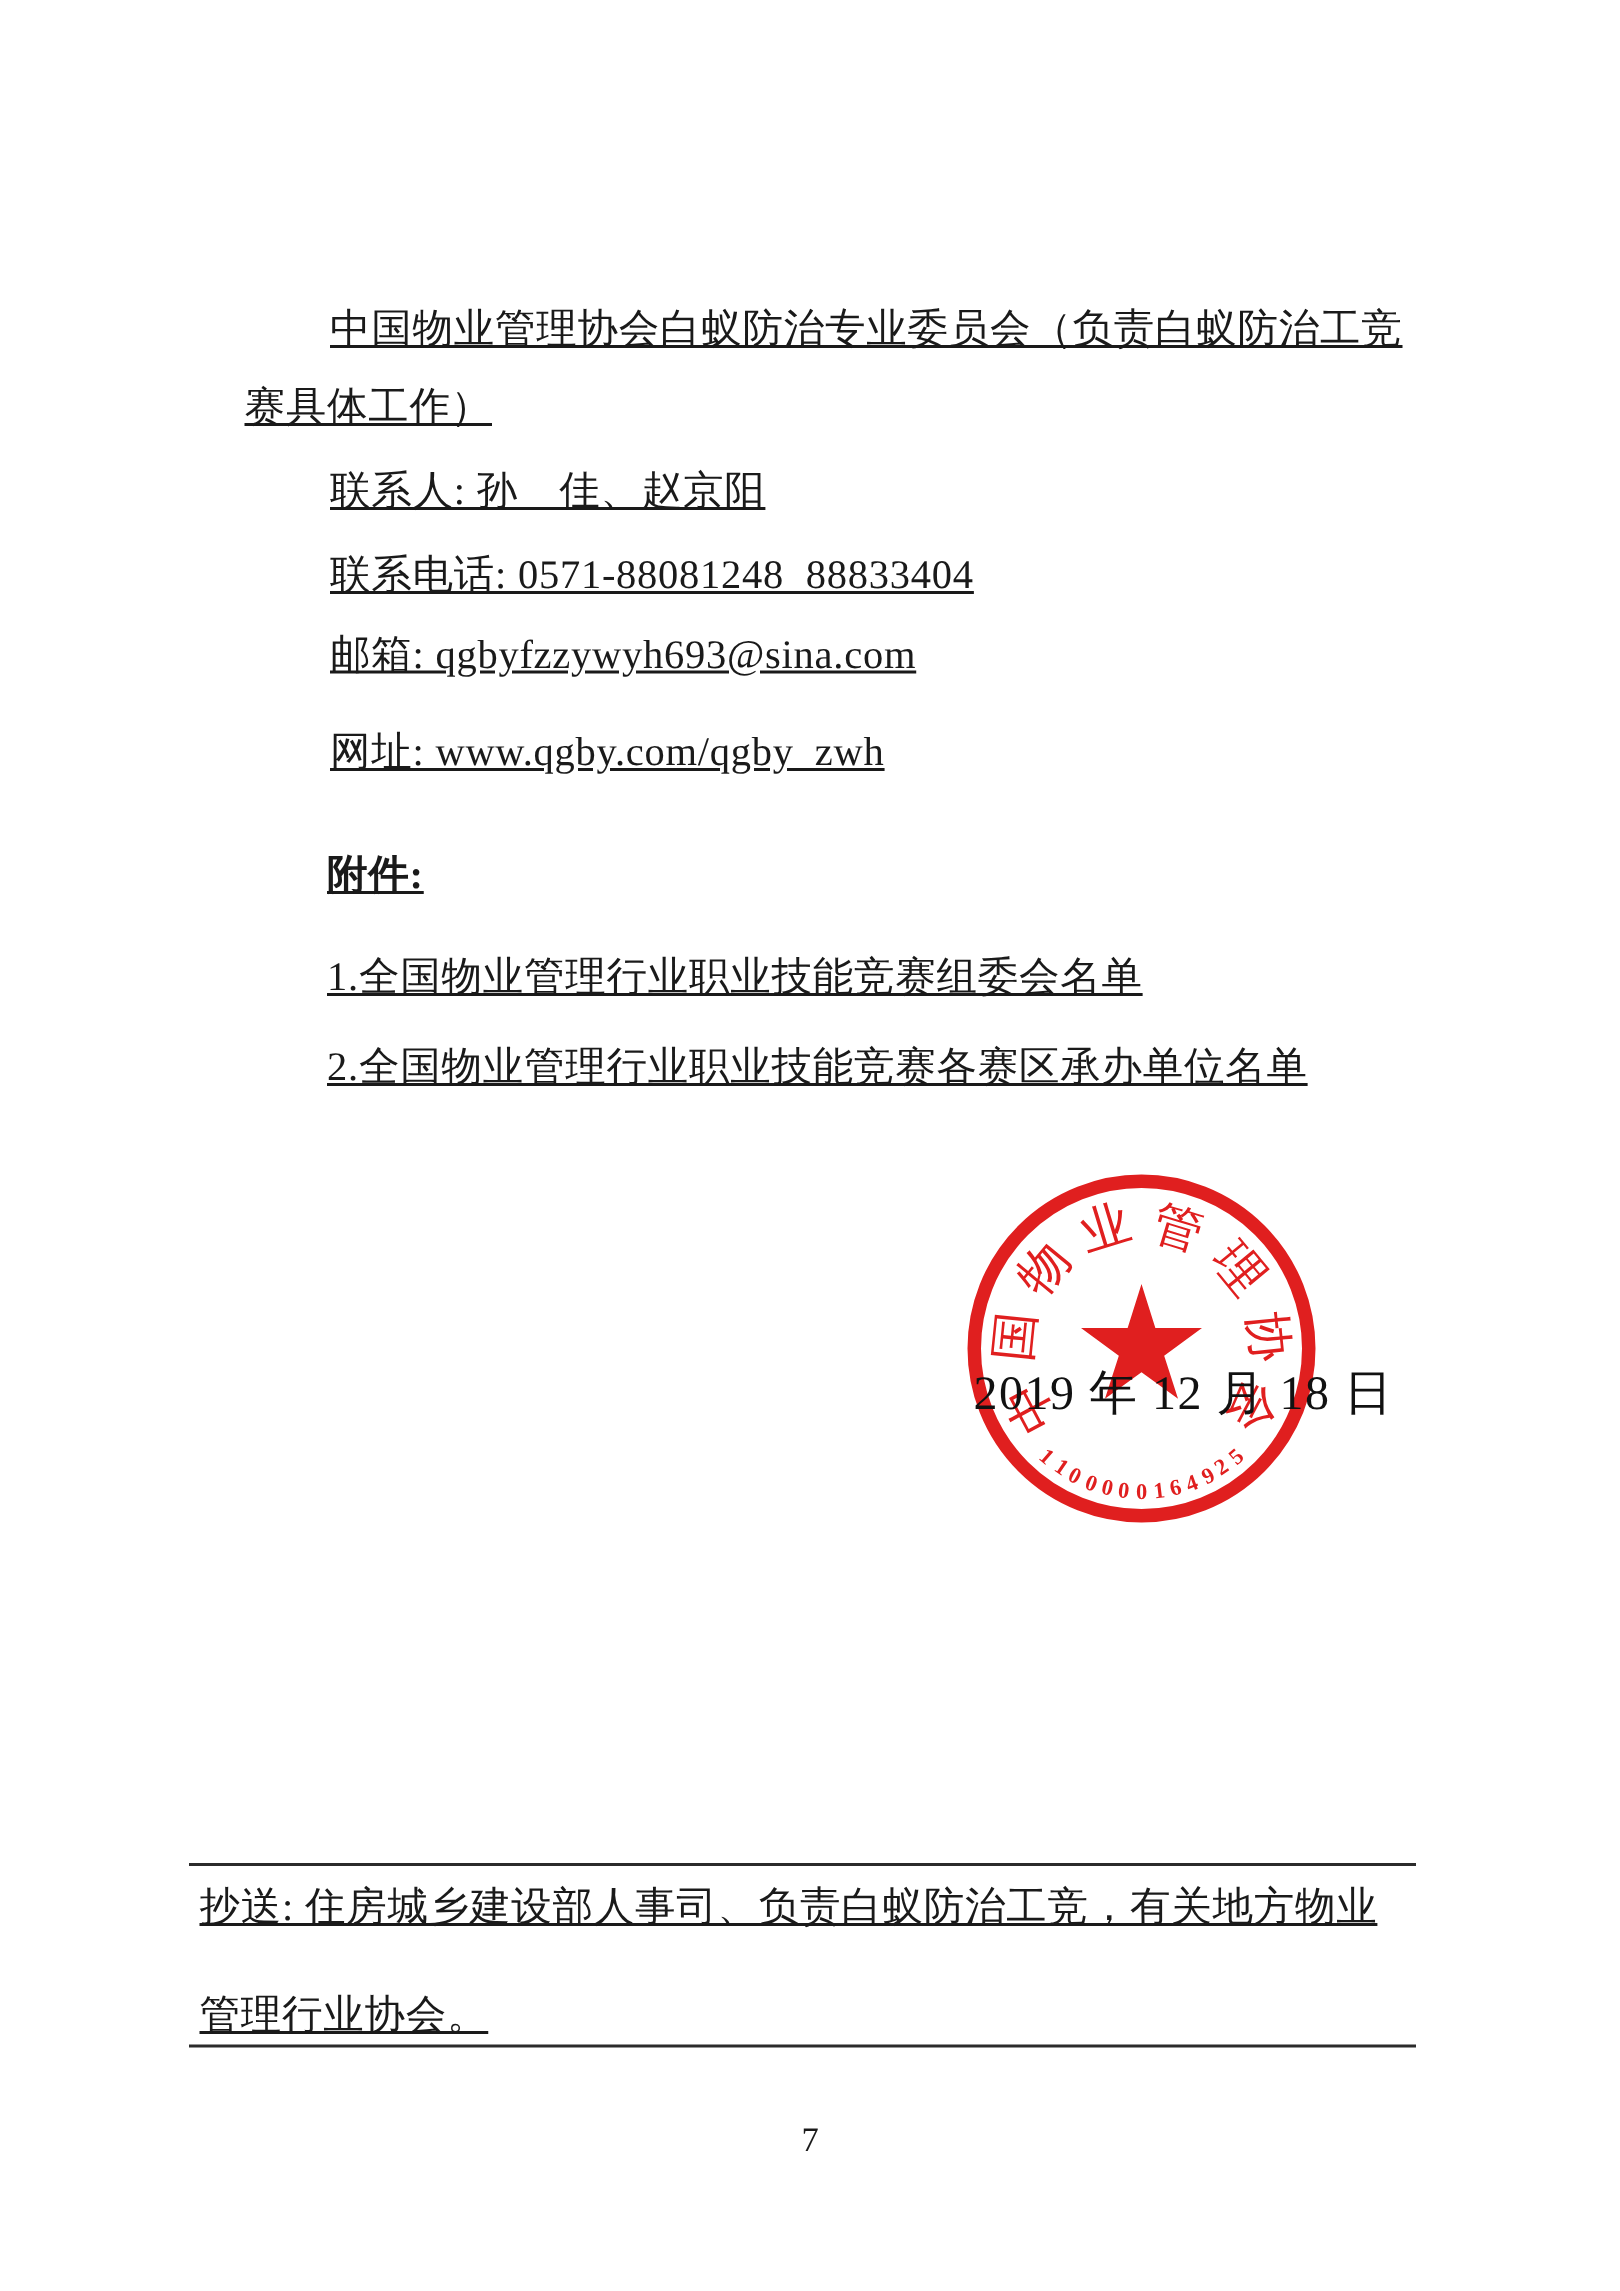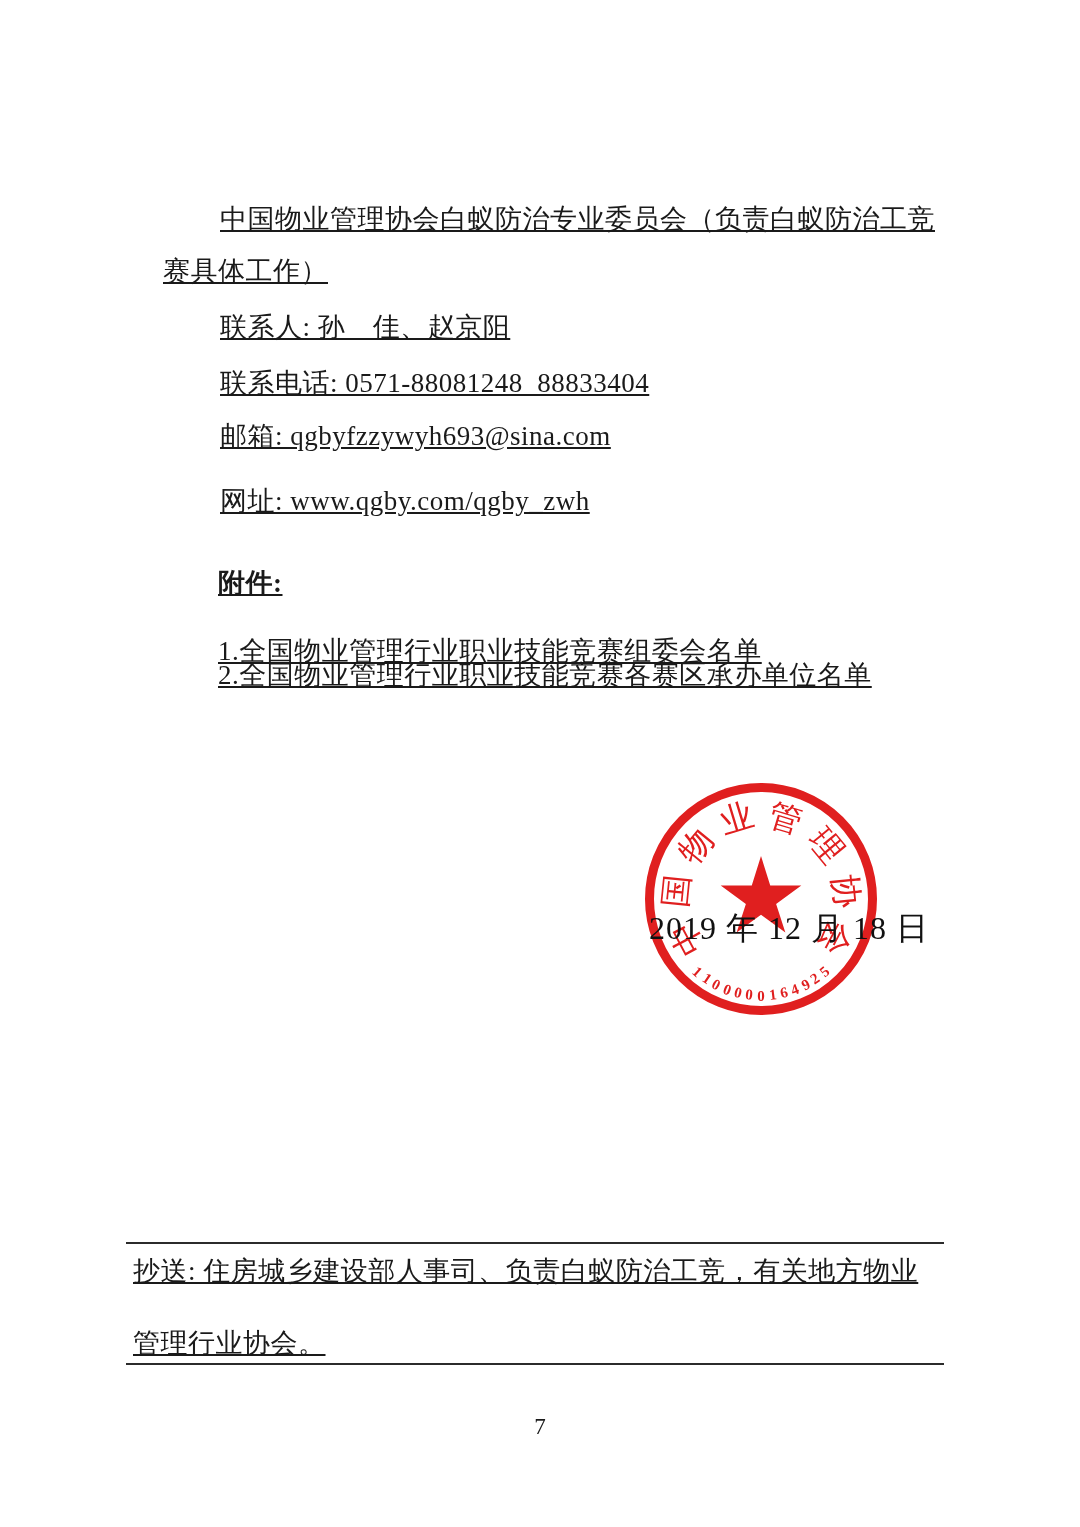--- a/index.html
+++ b/index.html
@@ -80,21 +80,21 @@
   <div class="txt" style="left:220px; top:204px;">中国物业管理协会白蚁防治专业委员会（负责白蚁防治工竞</div>
   <div class="txt" style="left:163px; top:256px;">赛具体工作）</div>
 
   <div class="txt" style="left:220px; top:312px;">联系人: 孙　佳、赵京阳</div>
   <div class="txt" style="left:220px; top:368px;">联系电话: 0571-88081248  88833404</div>
   <div class="txt" style="left:220px; top:421px;">邮箱: qgbyfzzywyh693@sina.com</div>
   <div class="txt" style="left:220px; top:474px;margin-top:12px;">网址: www.qgby.com/qgby_zwh</div>
 
   <div class="txt bold" style="left:218px; top:568px;">附件:</div>
   <div class="txt" style="left:218px; top:636px;">1.全国物业管理行业职业技能竞赛组委会名单</div>
-  <div class="txt" style="left:218px; top:660px;text-align:center;">2.全国物业管理行业职业技能竞赛各赛区承办单位名单</div>
+  <div class="txt" style="left:218px; top:696px;text-align:center;">2.全国物业管理行业职业技能竞赛各赛区承办单位名单</div>
 
   <div class="seal">
     <div class="seal-ring"></div>
     <div class="seal-star"></div>
     <div class="seal-arc seal-arc-top" id="seal-arc-top">
         <span style="left: 41.8324px; top: 155.436px; transform: translate(-50%, -50%) rotate(-118deg);">中</span>
         <span style="left: 32.4174px; top: 107.636px; transform: translate(-50%, -50%) rotate(-84.2857deg);">国</span>
         <span style="left: 51.117px; top: 62.6503px; transform: translate(-50%, -50%) rotate(-50.5714deg);">物</span>
         <span style="left: 91.6411px; top: 35.6094px; transform: translate(-50%, -50%) rotate(-16.8571deg);">业</span>
         <span style="left: 140.359px; top: 35.6094px; transform: translate(-50%, -50%) rotate(16.8571deg);">管</span>

